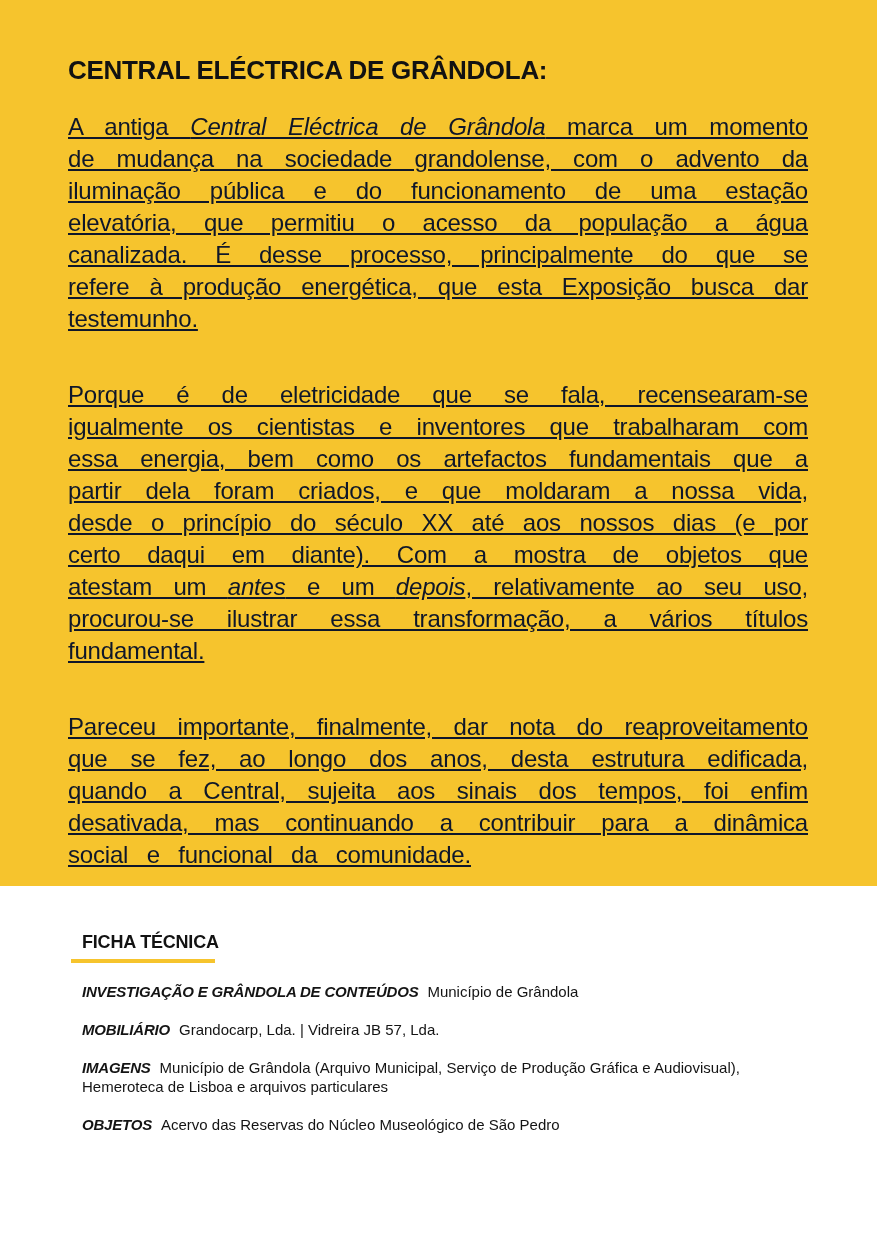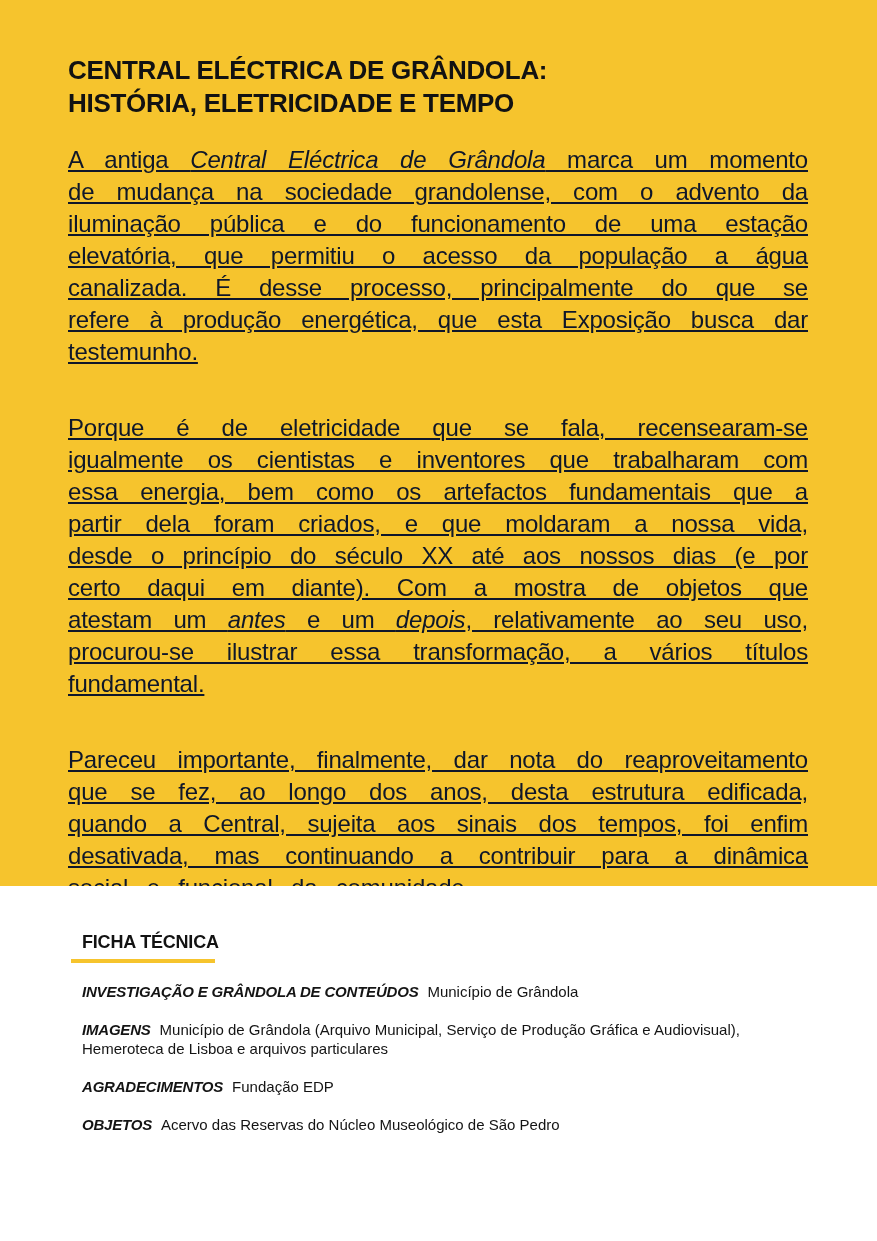--- a/index.html
+++ b/index.html
@@ -87,39 +87,38 @@
   .credit-value{font-weight:400;}
 </style>
 </head>
 <body>
 
 <div class="page">
 
   <section class="hero">
     <h1 class="hero-title">
       <span>CENTRAL ELÉCTRICA DE GRÂNDOLA:</span>
-      <span>HISTÓRIA, ELETRICIDADE E TEMPO</span>
     </h1>
     <div>
         <p class="body-paragraph"><span>A antiga </span><em>Central Eléctrica de Grândola</em><span> marca um momento de mudança na sociedade grandolense, com o advento da iluminação pública e do funcionamento de uma estação elevatória, que permitiu o acesso da população a água canalizada. É desse processo, principalmente do que se refere à produção energética, que esta Exposição busca dar testemunho.</span></p>
         <p class="body-paragraph"><span>Porque é de eletricidade que se fala, recensearam-se igualmente os cientistas e inventores que trabalharam com essa energia, bem como os artefactos fundamentais que a partir dela foram criados, e que moldaram a nossa vida, desde o princípio do século XX até aos nossos dias (e por certo daqui em diante). Com a mostra de objetos que atestam um </span><em>antes</em><span> e um </span><em>depois</em><span>, relativamente ao seu uso, procurou-se ilustrar essa transformação, a vários títulos fundamental.</span></p>
         <p class="body-paragraph"><span>Pareceu importante, finalmente, dar nota do reaproveitamento que se fez, ao longo dos anos, desta estrutura edificada, quando a Central, sujeita aos sinais dos tempos, foi enfim desativada, mas continuando a contribuir para a dinâmica social e funcional da comunidade.</span></p>
       </div>
   </section>
 
   <section class="ficha">
     <h2 class="ft-heading">FICHA TÉCNICA</h2>
     <div class="ft-underline"></div>
     <div class="credits">
 
 
         <div class="credit-row"><span class="credit-label">INVESTIGAÇÃO E GRÂNDOLA DE CONTEÚDOS</span><span class="credit-value">Município de Grândola</span></div>
 
+        <div class="credit-row"><span class="credit-label">MOBILIÁRIO</span><span class="credit-value">Grandocarp, Lda. | Vidreira JB 57, Lda.</span></div>
 
         <div class="credit-row"><span class="credit-label">IMAGENS</span><span class="credit-value">Município de Grândola (Arquivo Municipal, Serviço de Produção Gráfica e Audiovisual), Hemeroteca de Lisboa e arquivos particulares</span></div>
 
-        <div class="credit-row"><span class="credit-label">AGRADECIMENTOS</span><span class="credit-value">Fundação EDP</span></div>
 
         <div class="credit-row"><span class="credit-label">OBJETOS</span><span class="credit-value">Acervo das Reservas do Núcleo Museológico de São Pedro</span></div>
       </div>
   </section>
 
 </div>
 
 </body></html>

